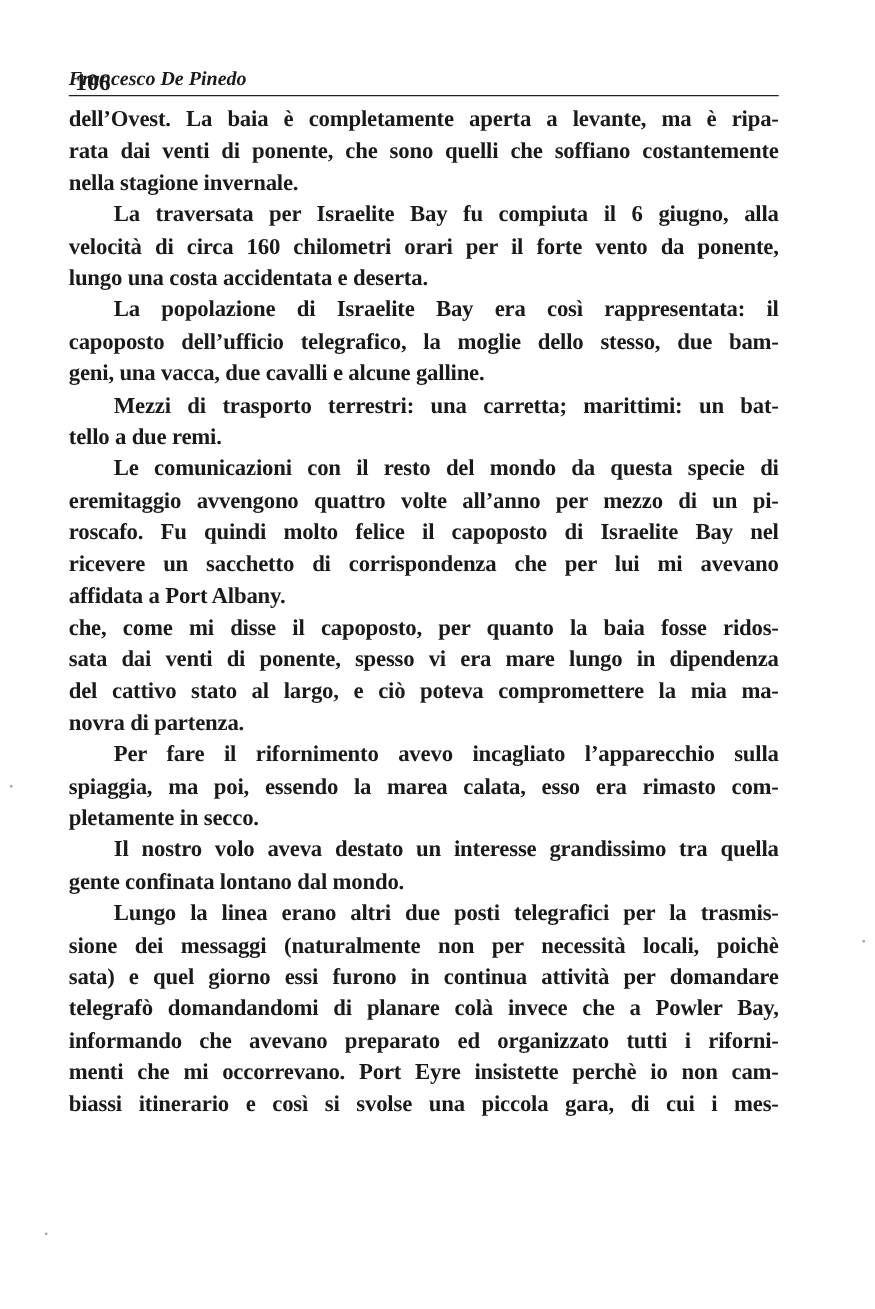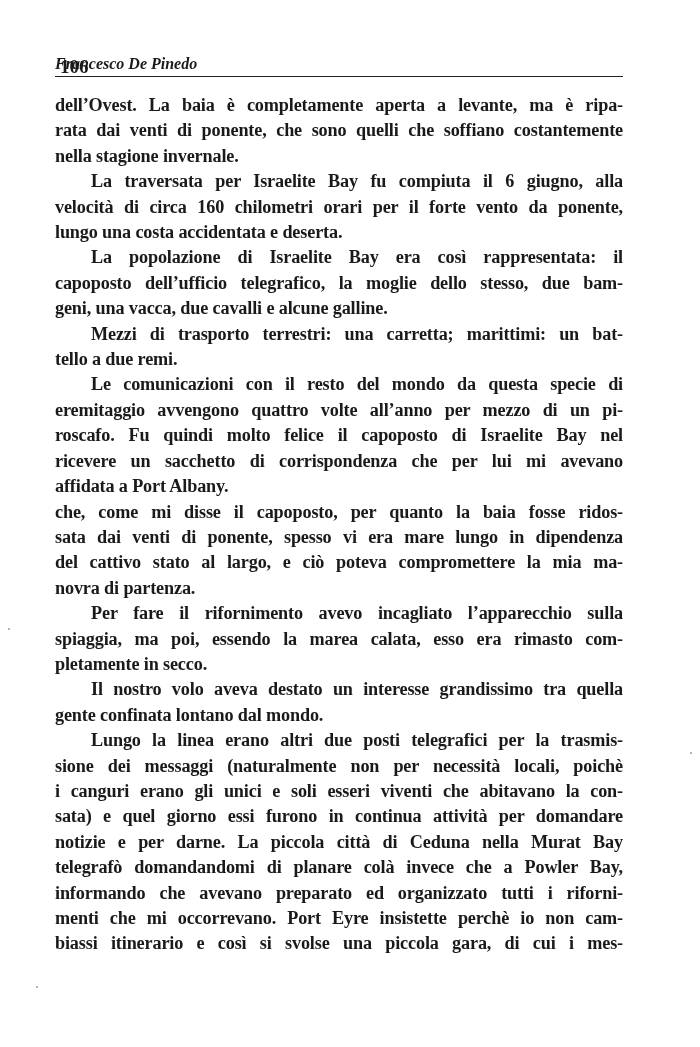--- a/index.html
+++ b/index.html
@@ -33,21 +33,21 @@
     .running-title {
       position: absolute;
       left: 0; right: 0;
       top: 3px;
       text-align: left;
       font-size: 16px;
       font-weight: bold;
       font-style: italic;
     }
     .body-text {
-      margin-top: 16px;
+      margin-top: 6px;
     }
     .para {
       margin: 0;
       font-size: 18.2px;
       line-height: 25.4px;
       text-align: justify;
       text-align-last: justify;
       font-weight: bold;
       letter-spacing: -0.15px;
     }
@@ -107,23 +107,21 @@
         <span class="line">spiaggia, ma poi, essendo la marea calata, esso era rimasto com-</span>
         <span class="line last">pletamente in secco.</span>
       </p>
       <p class="para">
         <span class="line first">Il nostro volo aveva destato un interesse grandissimo tra quella</span>
         <span class="line last">gente confinata lontano dal mondo.</span>
       </p>
       <p class="para">
         <span class="line first">Lungo la linea erano altri due posti telegrafici per la trasmis-</span>
         <span class="line">sione dei messaggi (naturalmente non per necessità locali, poichè</span>
-        <span class="line">i canguri erano gli unici e soli esseri viventi che abitavano la con-</span>
         <span class="line">sata) e quel giorno essi furono in continua attività per domandare</span>
-        <span class="line">notizie e per darne. La piccola città di Ceduna nella Murat Bay</span>
         <span class="line">telegrafò domandandomi di planare colà invece che a Powler Bay,</span>
         <span class="line">informando che avevano preparato ed organizzato tutti i riforni-</span>
         <span class="line">menti che mi occorrevano. Port Eyre insistette perchè io non cam-</span>
         <span class="line">biassi itinerario e così si svolse una piccola gara, di cui i mes-</span>
       </p>
     </div>
 </div>
 
 <span class="speck" style="left:36px;top:986px"></span>
 <span class="speck" style="left:690px;top:752px"></span>

